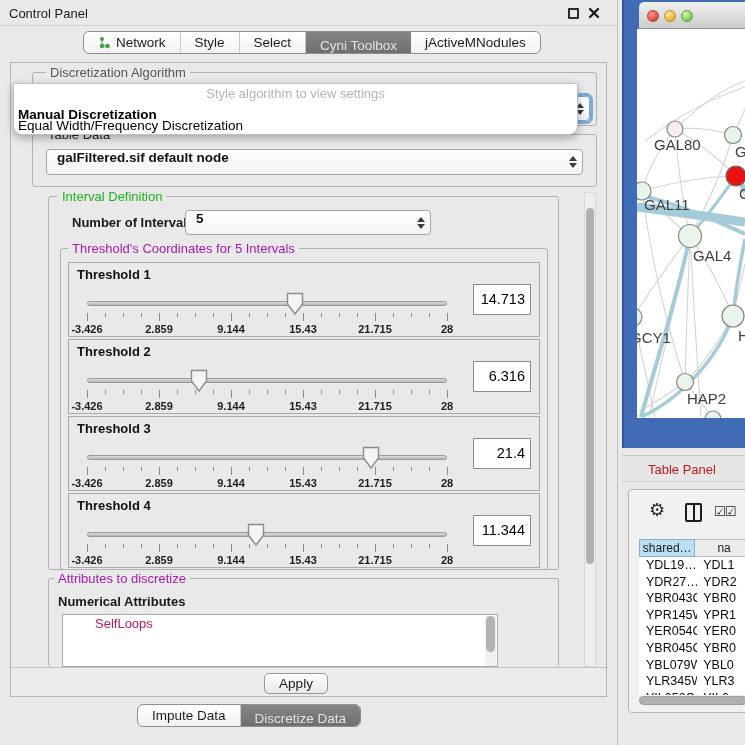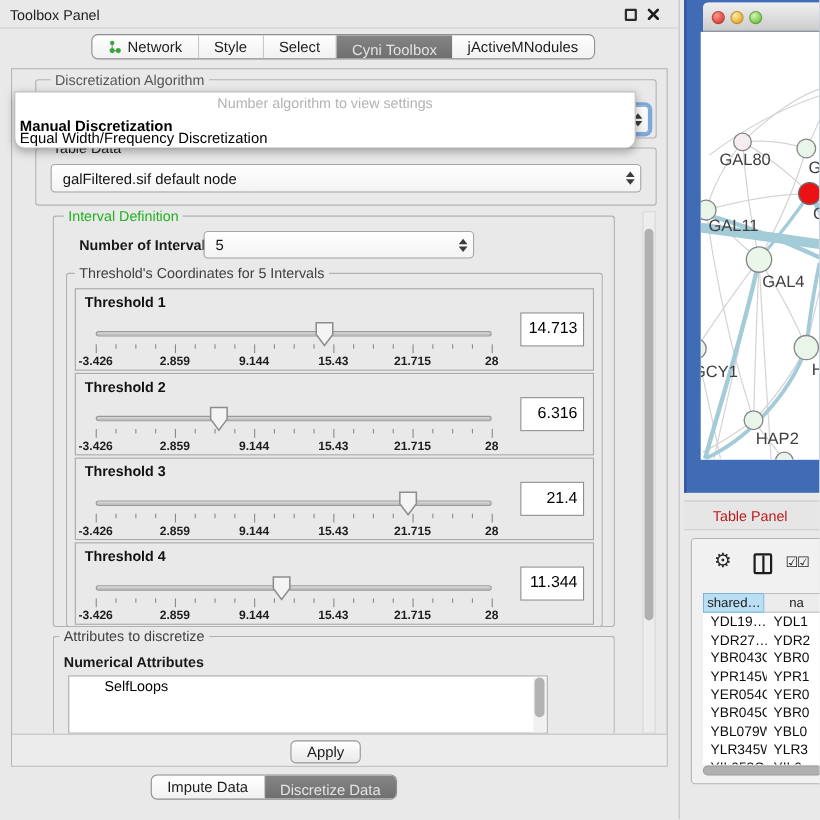--- a/index.html
+++ b/index.html
@@ -31,25 +31,25 @@
   .top-tabs { left:83px; top:31px; }
   .bottom-tabs { left:137px; top:704px; }
 
   .outer-panel { left:10px; top:62px; width:597px; height:635px; border:1px solid #b6b6b6; background:#e9e9e9; }
 
   
   .group { position:absolute; border:1px solid #b2b2b2; border-radius:3px; }
   .legend { position:absolute; background:#e9e9e9; padding:0 4px; font-size:13px; line-height:13px; }
   .legend.gray { color:#555; }
   .legend.green { color:#21b121; }
-  .legend.blue { color:#404040; }
+  .legend.blue { color:#a21caf; }
 
   
   .combo { position:absolute; background:linear-gradient(#ffffff,#f3f3f3); border:1px solid #a6a6a6;
-           border-radius:4px; display:flex; align-items:center; cursor:pointer; }
+           border-radius:4px; display:flex; cursor:pointer;font-weight:bold; }
   .combo .combo-text { padding-left:10px; font-size:13.5px; color:#111; flex:1; white-space:nowrap; overflow:hidden; }
   .stepper { width:18px; display:flex; flex-direction:column; align-items:center; justify-content:center; gap:2px; }
   .arr-up { width:0; height:0; border-left:4px solid transparent; border-right:4px solid transparent; border-bottom:5px solid #3c3c3c; }
   .arr-dn { width:0; height:0; border-left:4px solid transparent; border-right:4px solid transparent; border-top:5px solid #3c3c3c; }
 
   
   .algo-combo { left:430px; top:96px; width:160px; height:25px; border:1px solid #7ea9d2;
                 box-shadow:0 0 0 3px rgba(96,154,211,0.8); z-index:5; }
   .popup { left:13px; top:83px; width:565px; height:52px; background:#ffffff; border:1px solid #c0c0c0;
            border-radius:0 0 9px 9px; box-shadow:0 3px 9px rgba(0,0,0,0.3); z-index:10; }
@@ -70,21 +70,21 @@
   .tick.minor { height:4px; }
   .tick.major { height:8px; }
   .ticklabels { position:absolute; left:0; right:0; top:36px; height:13px; }
   .ticklabel { position:absolute; transform:translateX(-50%); font-size:11px; font-weight:bold; color:#1d1d1d; white-space:nowrap; }
   .thr-value { position:absolute; left:404px; top:21px; width:58px; height:31px; background:#fff; border:1px solid #8d8d8d;
                font-size:14.5px; text-align:right; padding:6px 5px 0 0; color:#000; }
 
   
   .attr-title { position:absolute; left:58px; top:594px; font-weight:bold; font-size:13px; }
   .attr-list { position:absolute; left:62px; top:614px; width:436px; height:53px; background:#fff; border:1px solid #a8a8a8; overflow:hidden; }
-  .attr-item { padding-left:32px; font-size:13px; line-height:18px; color:#000000; white-space:nowrap; }
+  .attr-item { padding-left:32px; font-size:13px; line-height:18px; color:#be185d; white-space:nowrap; }
   .attr-list-scroll { position:absolute; right:1px; top:1px; width:11px; height:51px; background:#f0f0f0; }
   .attr-list-thumb { position:absolute; left:1px; top:0; width:9px; height:36px; background:#b3b3b3; border-radius:5px; }
 
   .apply-bar { left:11px; top:667px; width:595px; height:29px; border-top:1px solid #c2c2c2; background:#ececec; }
   .apply-btn { position:absolute; left:253px; top:5px; width:64px; height:21px; border:1px solid #979797; border-radius:5px;
                background:linear-gradient(#ffffff,#e9e9e9); font-size:13.5px; text-align:center; line-height:19px; cursor:pointer; }
 
   
   .v-scrollbar { left:584px; top:192px; width:12px; height:475px; background:#ededed; border:1px solid #d8d8d8; }
   .v-thumb { position:absolute; left:1px; top:15px; width:8px; height:356px; background:#b0b0b0; border-radius:5px; }
@@ -118,21 +118,21 @@
   .t-cell.c2 { width:70px; padding-left:6px; }
   .h-scrollbar { position:absolute; left:10px; top:206px; width:108px; height:9px; background:#e2e2e2; border-radius:5px; }
   .h-thumb { position:absolute; left:0; top:0; width:100%; height:9px; background:#b0b0b0; border-radius:5px; border:1px solid #9d9d9d; }
 </style>
 </head>
 <body>
 
 <div class="abs control-panel">
 
   <div class="abs cp-titlebar">
-    <div class="abs cp-title">Toolbox Panel</div>
+    <div class="abs cp-title">Control Panel</div>
     <div class="abs float-btn"></div>
     <div class="abs close-btn">
       <svg width="12" height="12" viewBox="0 0 12 12">
           <path d="M2 2 L10 10 M10 2 L2 10" stroke="#1d1d1d" stroke-width="2.4" stroke-linecap="round"></path>
         </svg>
     </div>
   </div>
 
   <div class="abs tabbar top-tabs" id="top-tabs">
       <div class="seg">
@@ -166,21 +166,21 @@
   <div class="legend gray" style="left:46px; top:66px;">Discretization Algorithm</div>
   <div class="combo abs algo-combo">
     <div class="combo-text"></div>
     <div class="stepper">
         <div class="arr-up"></div>
         <div class="arr-dn"></div>
       </div>
   </div>
 
   <div class="abs popup">
-    <div class="popup-placeholder">Number algorithm to view settings</div>
+    <div class="popup-placeholder">Style algorithm to view settings</div>
     <div class="popup-item b">Manual Discretization</div>
     <div class="popup-item r">Equal Width/Frequency Discretization</div>
   </div>
 
   <div class="group" style="left:32px; top:134px; width:565px; height:53px;"></div>
   <div class="legend" style="left:44px; top:128px; color:#222;">Table Data</div>
   <div class="combo" style="left:46px; top:149px; width:537px; height:26px;">
     <div class="combo-text">galFiltered.sif default node</div>
     <div class="stepper">
         <div class="arr-up"></div>

